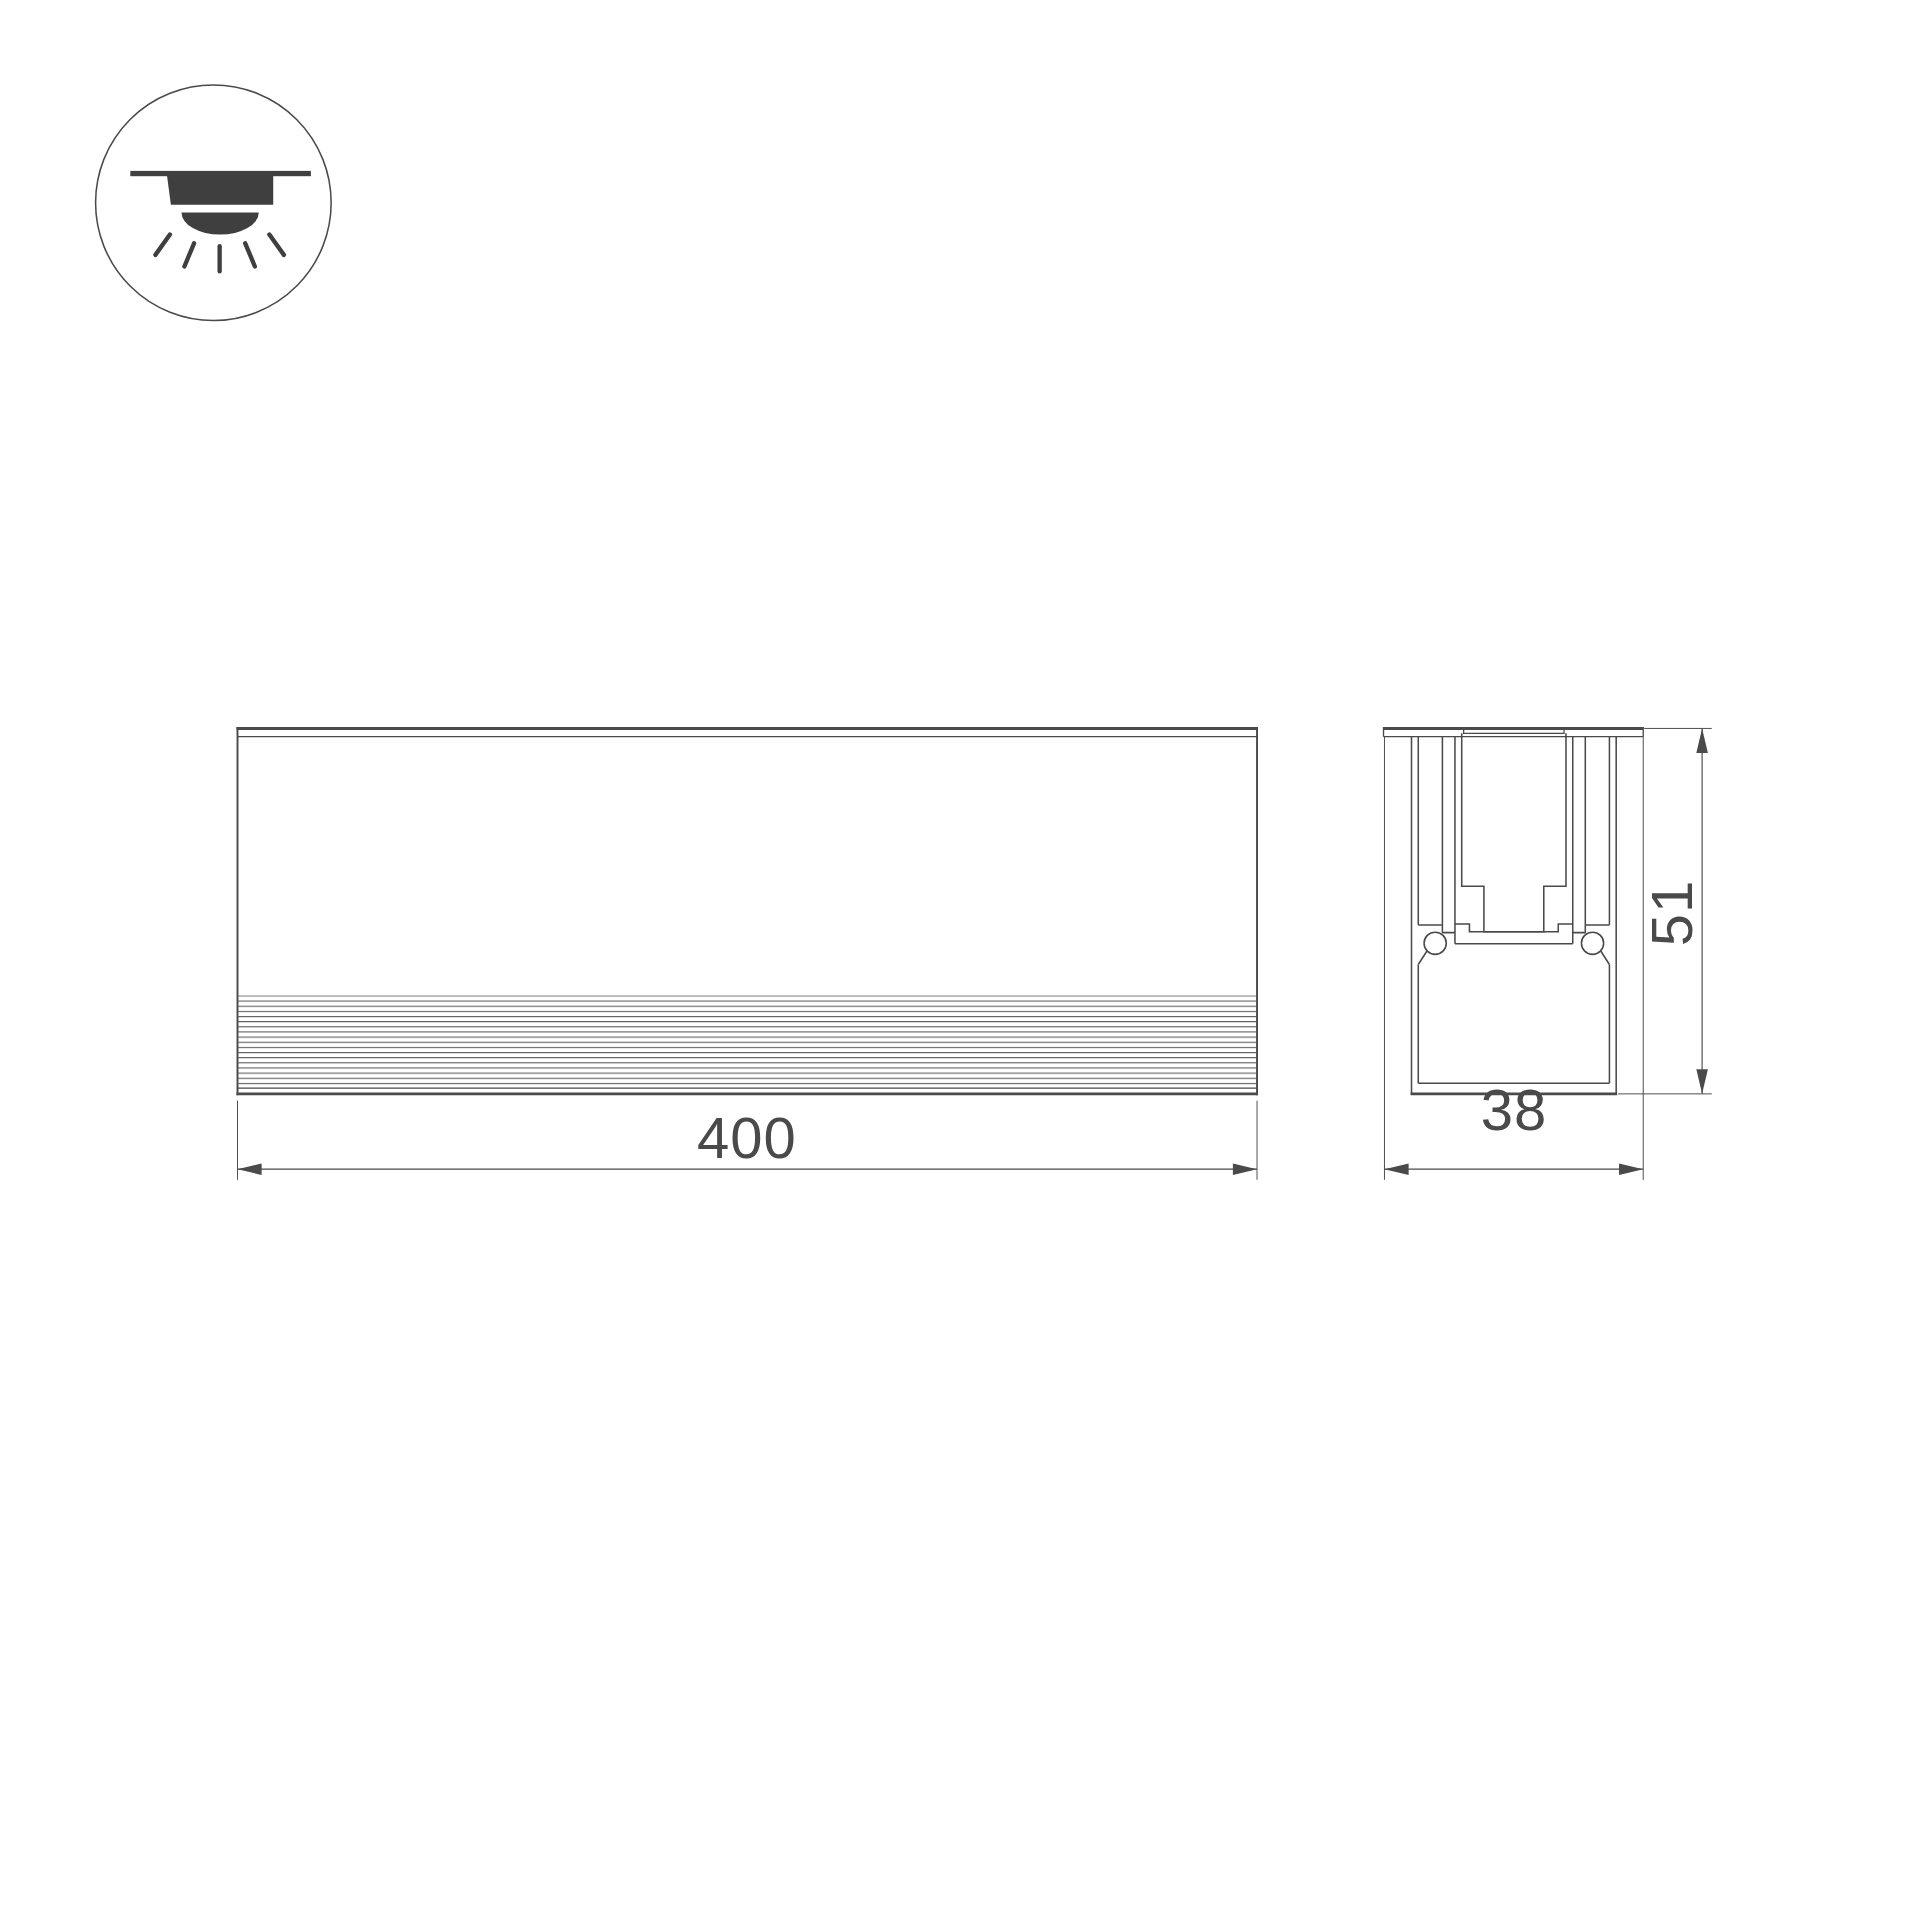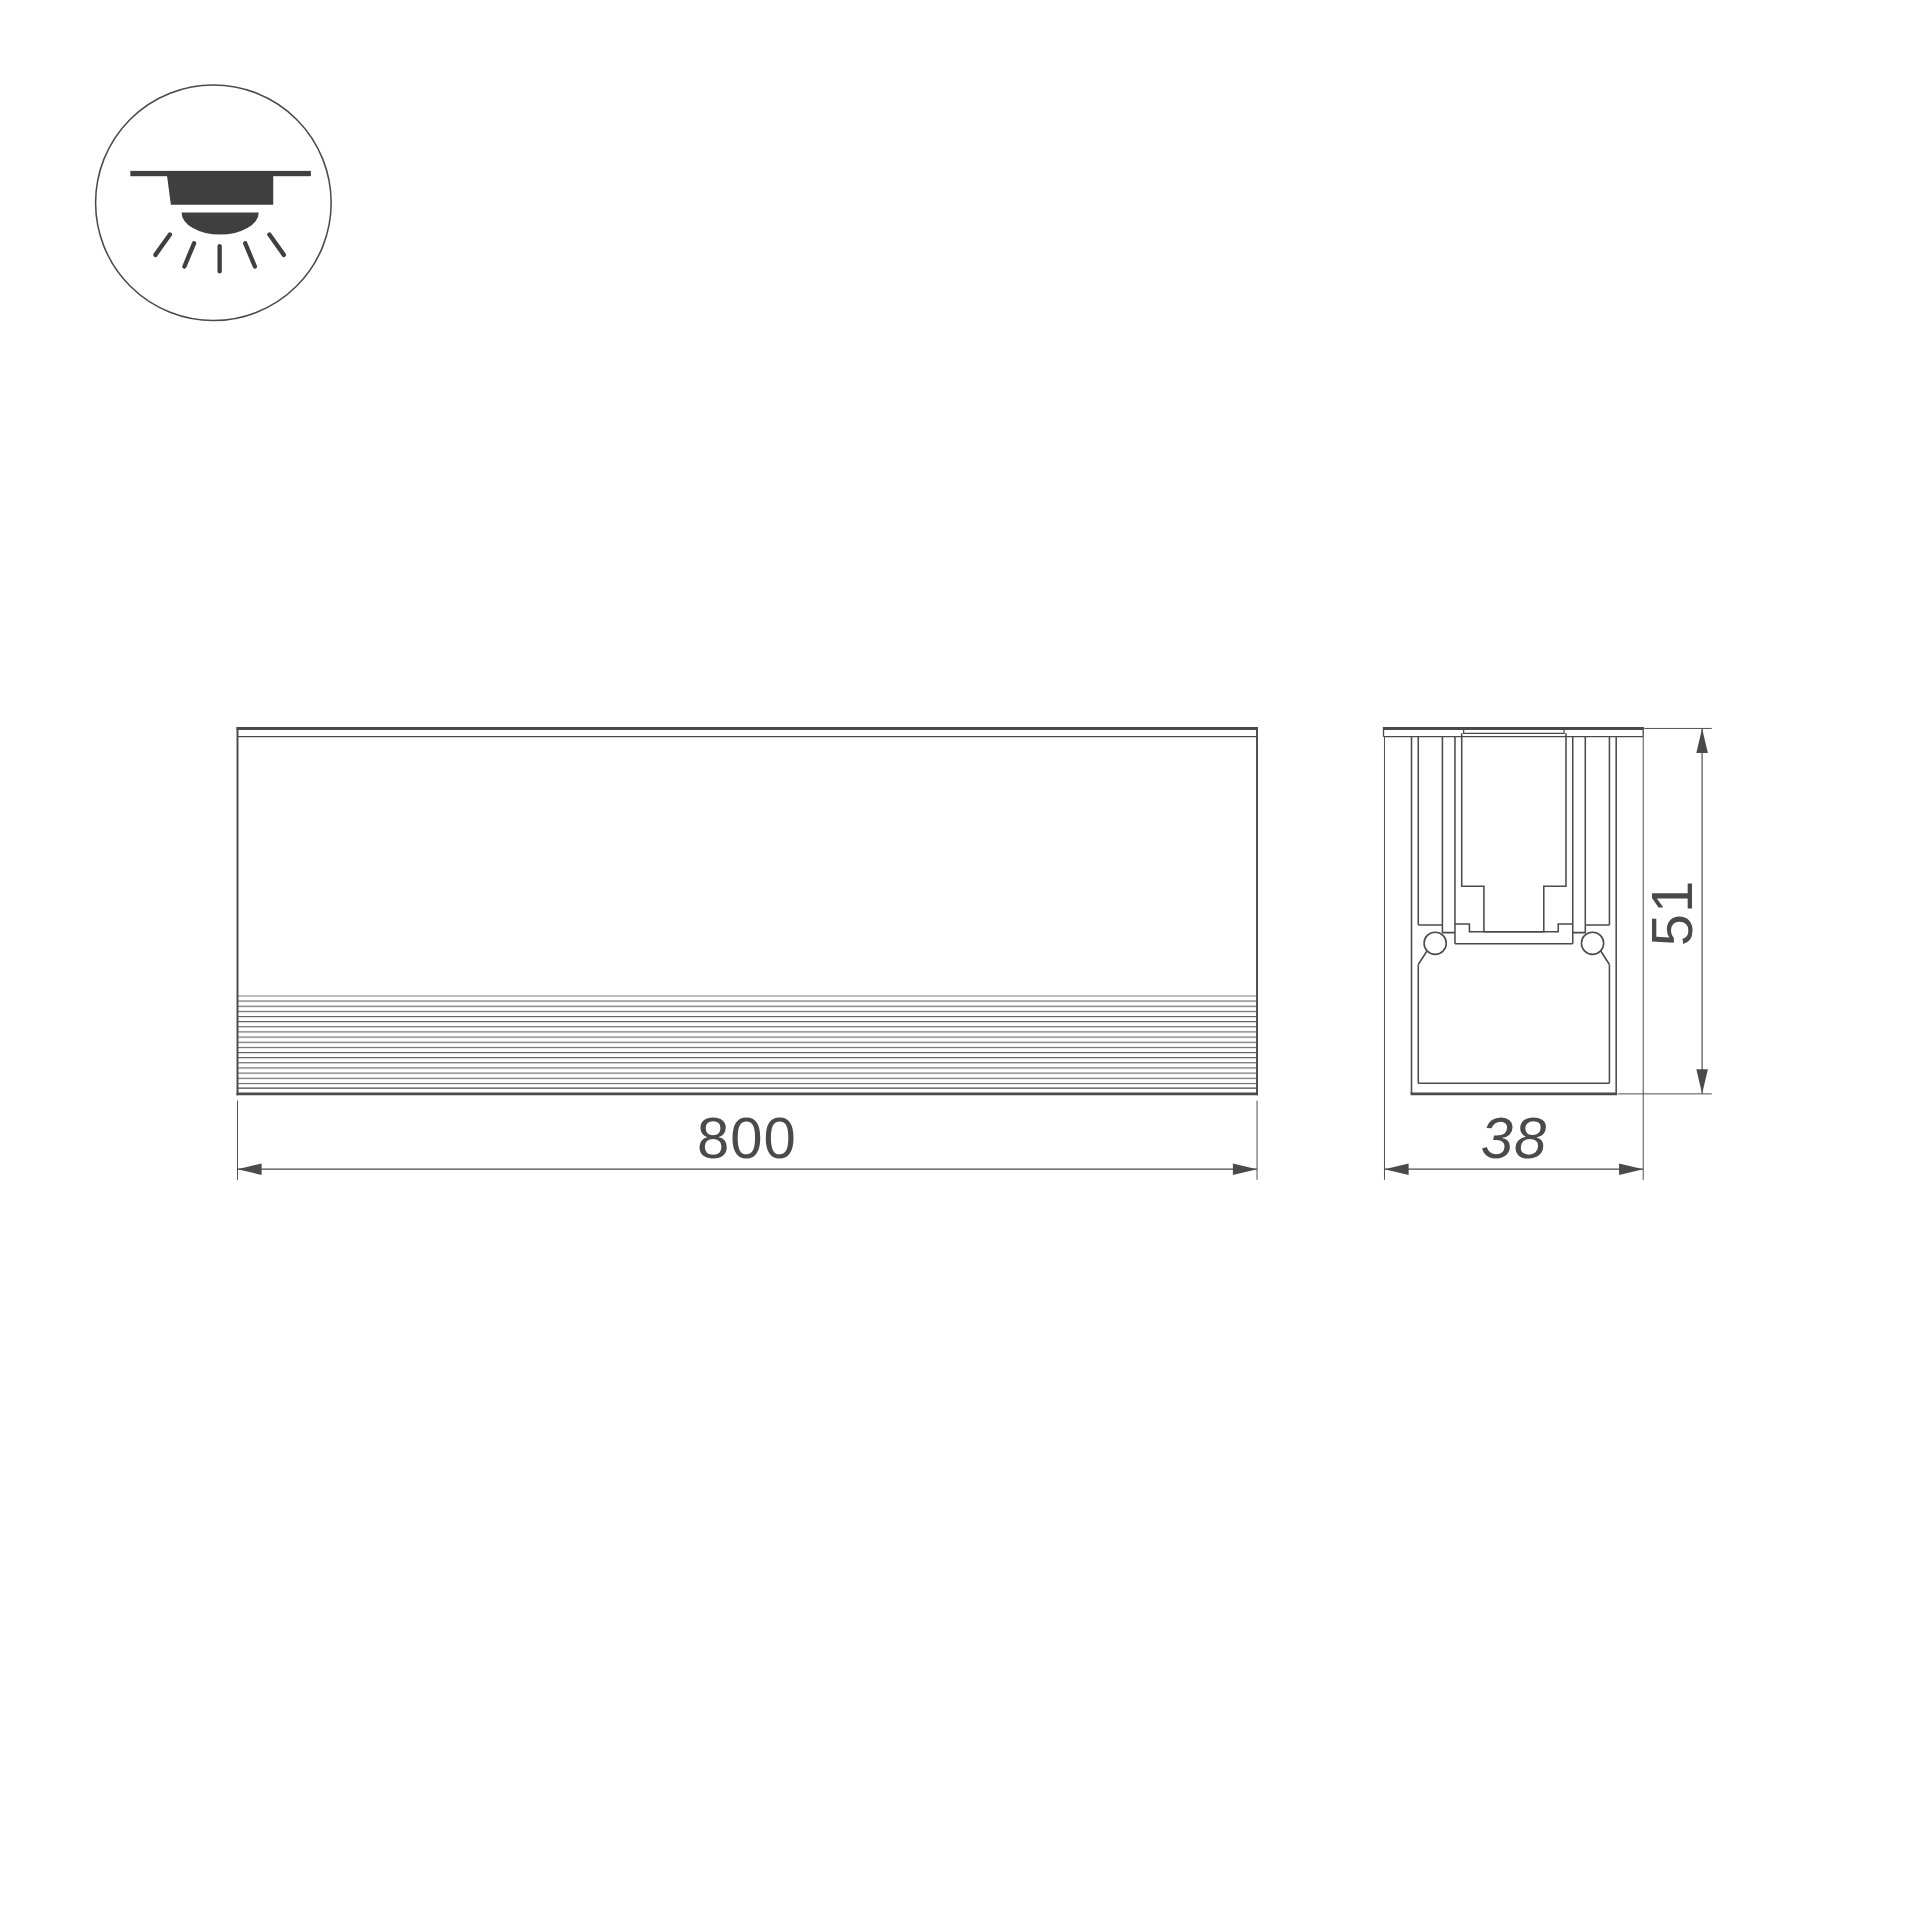--- a/index.html
+++ b/index.html
@@ -6,21 +6,21 @@
   .canvas{
     position:relative;width:1929px;height:1929px;background:#fff;overflow:hidden;
     font-family:"Liberation Sans", sans-serif;
   }
   .canvas svg{position:absolute;left:0;top:0;}
   .dim{
     position:absolute;color:#4a4a4a;font-size:58px;line-height:70px;
     text-align:center;letter-spacing:1px;font-weight:400;
   }
   .dim-500{left:660px;top:1103px;width:174px;}
-  .dim-38{left:1437px;top:1103px;width:154px;font-style:italic;}
+  .dim-38{left:1437px;top:1075px;width:154px;}
   .dim-51{left:1595px;top:878px;width:154px;height:70px;transform:rotate(-90deg);transform-origin:50% 50%;}
 </style>
 </head>
 <body>
 
 <div class="canvas">
 
   <svg width="1929" height="1929" viewBox="0 0 1998 1998">
     <defs>
       <pattern id="ribs" patternUnits="userSpaceOnUse" x="247" y="1031" width="40" height="5.33">
@@ -106,17 +106,17 @@
 
     <g stroke="#4a4a4a" fill="#4a4a4a">
       <line x1="1703" y1="754.5" x2="1773" y2="754.5" stroke-width="1" fill="none"></line>
       <line x1="1676" y1="1133" x2="1773" y2="1133" stroke-width="1" fill="none"></line>
       <line x1="1763" y1="754.5" x2="1763" y2="1133" stroke-width="1.2" fill="none"></line>
       <polygon points="1763,754.5 1757,780 1769,780" stroke="none"></polygon>
       <polygon points="1763,1133 1757,1107.5 1769,1107.5" stroke="none"></polygon>
     </g>
   </svg>
 
-  <div class="dim dim-500">800</div>
+  <div class="dim dim-500">400</div>
   <div class="dim dim-38">38</div>
   <div class="dim dim-51">51</div>
 </div>
 
 
 </body></html>

